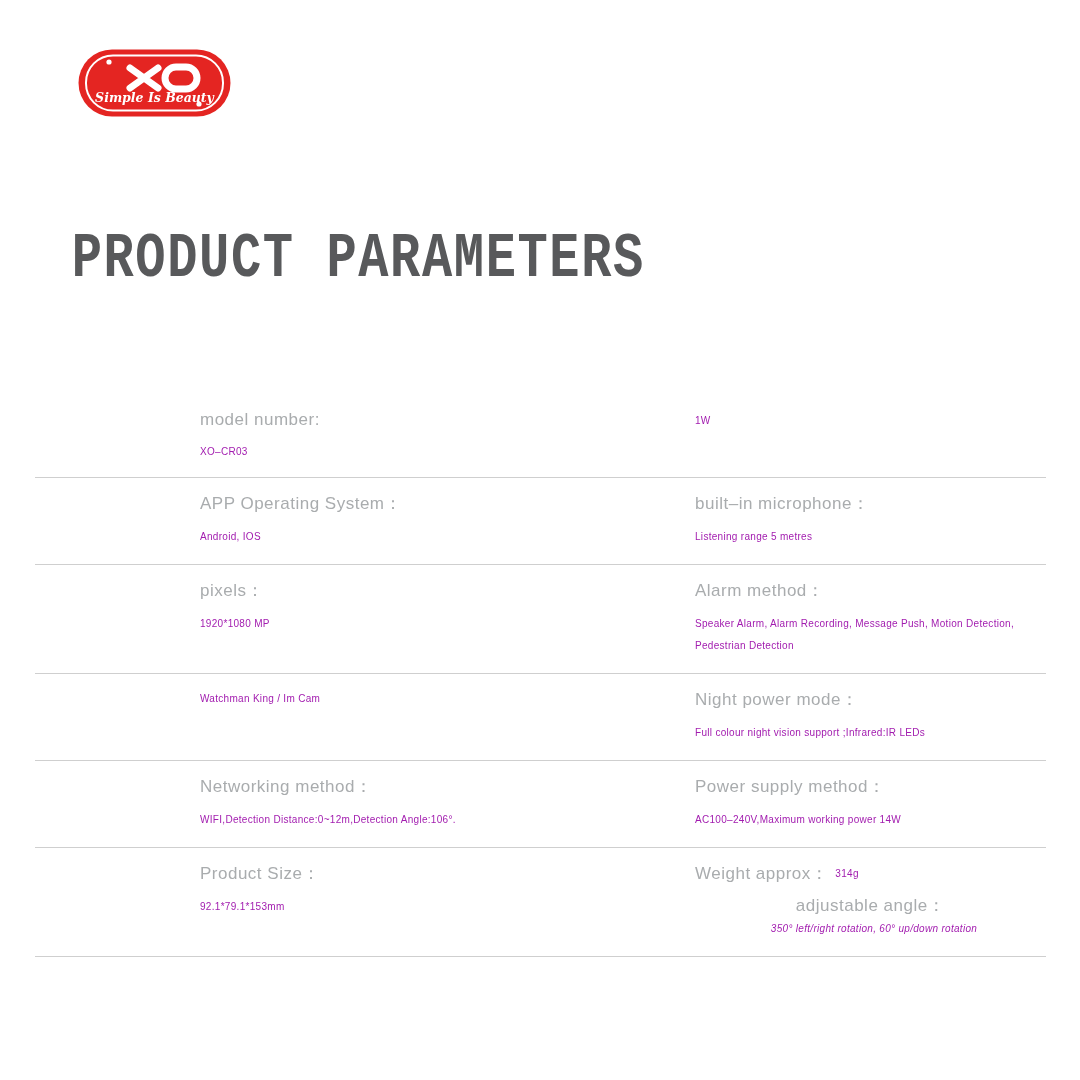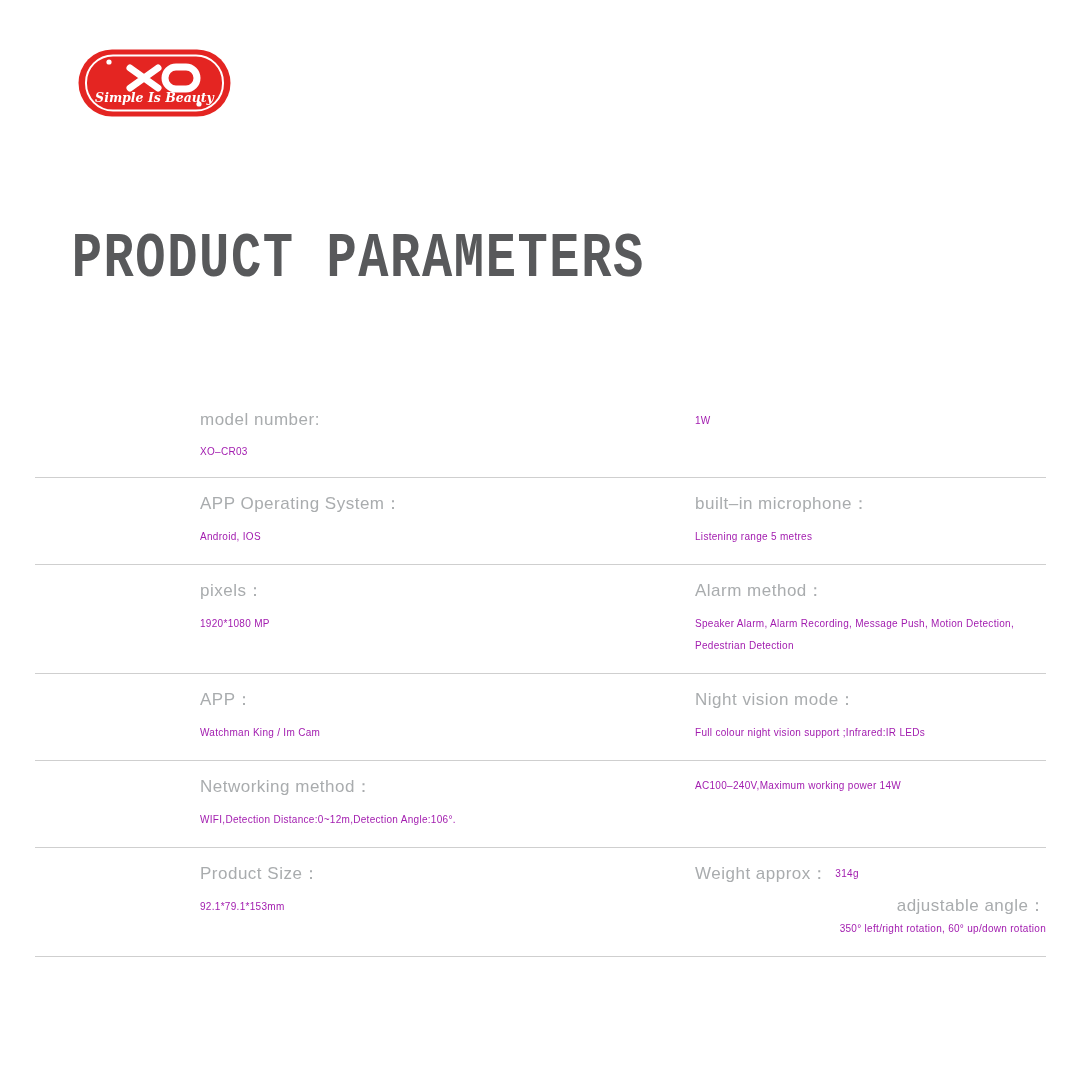--- a/index.html
+++ b/index.html
@@ -43,25 +43,25 @@
   .cell-left{padding-left:165px;}
   .spec-label{
     display:block;
     font-size:17px;color:#a9acae;letter-spacing:0.5px;
     margin-bottom:11px;
   }
   .spec-value{
     font-size:10px;color:#a21caf;letter-spacing:0.3px;
     line-height:22px;
   }
-  .pair{display:flex;align-items:flex-end;margin-bottom:9px;}
+  .pair{display:flex;align-items:center;margin-bottom:9px;}
   .pair:last-child{margin-bottom:0;flex-direction:column;}
   .pair .spec-label{margin-bottom:0;white-space:nowrap;}
   .pair .spec-value{margin-left:7px;margin-top:1px;}
-  .pair .spec-value.wrap{max-width:215px;}
+  .pair .spec-value.wrap{max-width:215px;font-style:italic;}
 </style>
 </head>
 <body>
 
 <div class="page">
 
   <div class="logo">
     <svg viewBox="0 0 153 68">
       <rect x="0.5" y="0.5" width="152" height="67" rx="33.5" fill="#e42522"></rect>
       <rect x="8" y="6.5" width="137" height="55" rx="27" fill="none" stroke="#ffffff" stroke-width="2"></rect>
@@ -108,35 +108,35 @@
         <div class="spec-value">1920*1080 MP</div>
       </div>
       <div class="cell-right">
         <span class="spec-label">Alarm method：</span>
         <div class="spec-value">Speaker Alarm, Alarm Recording, Message Push, Motion Detection, Pedestrian Detection</div>
       </div>
     </div>
 
     <div class="spec-row">
       <div class="cell-left">
-        <span class="spec-label">APP：</span>
         <div class="spec-value">Watchman King / Im Cam</div>
       </div>
       <div class="cell-right">
-        <span class="spec-label">Night vision mode：</span>
+        <span class="spec-label">Night power mode：</span>
         <div class="spec-value">Full colour night vision support ;Infrared:IR LEDs</div>
       </div>
     </div>
 
     <div class="spec-row">
       <div class="cell-left">
         <span class="spec-label">Networking method：</span>
         <div class="spec-value">WIFI,Detection Distance:0~12m,Detection Angle:106°.</div>
       </div>
       <div class="cell-right">
+        <span class="spec-label">Power supply method：</span>
         <div class="spec-value">AC100–240V,Maximum working power 14W</div>
       </div>
     </div>
 
 
     <div class="spec-row">
       <div class="cell-left">
         <span class="spec-label">Product Size：</span>
         <div class="spec-value">92.1*79.1*153mm</div>
       </div>

